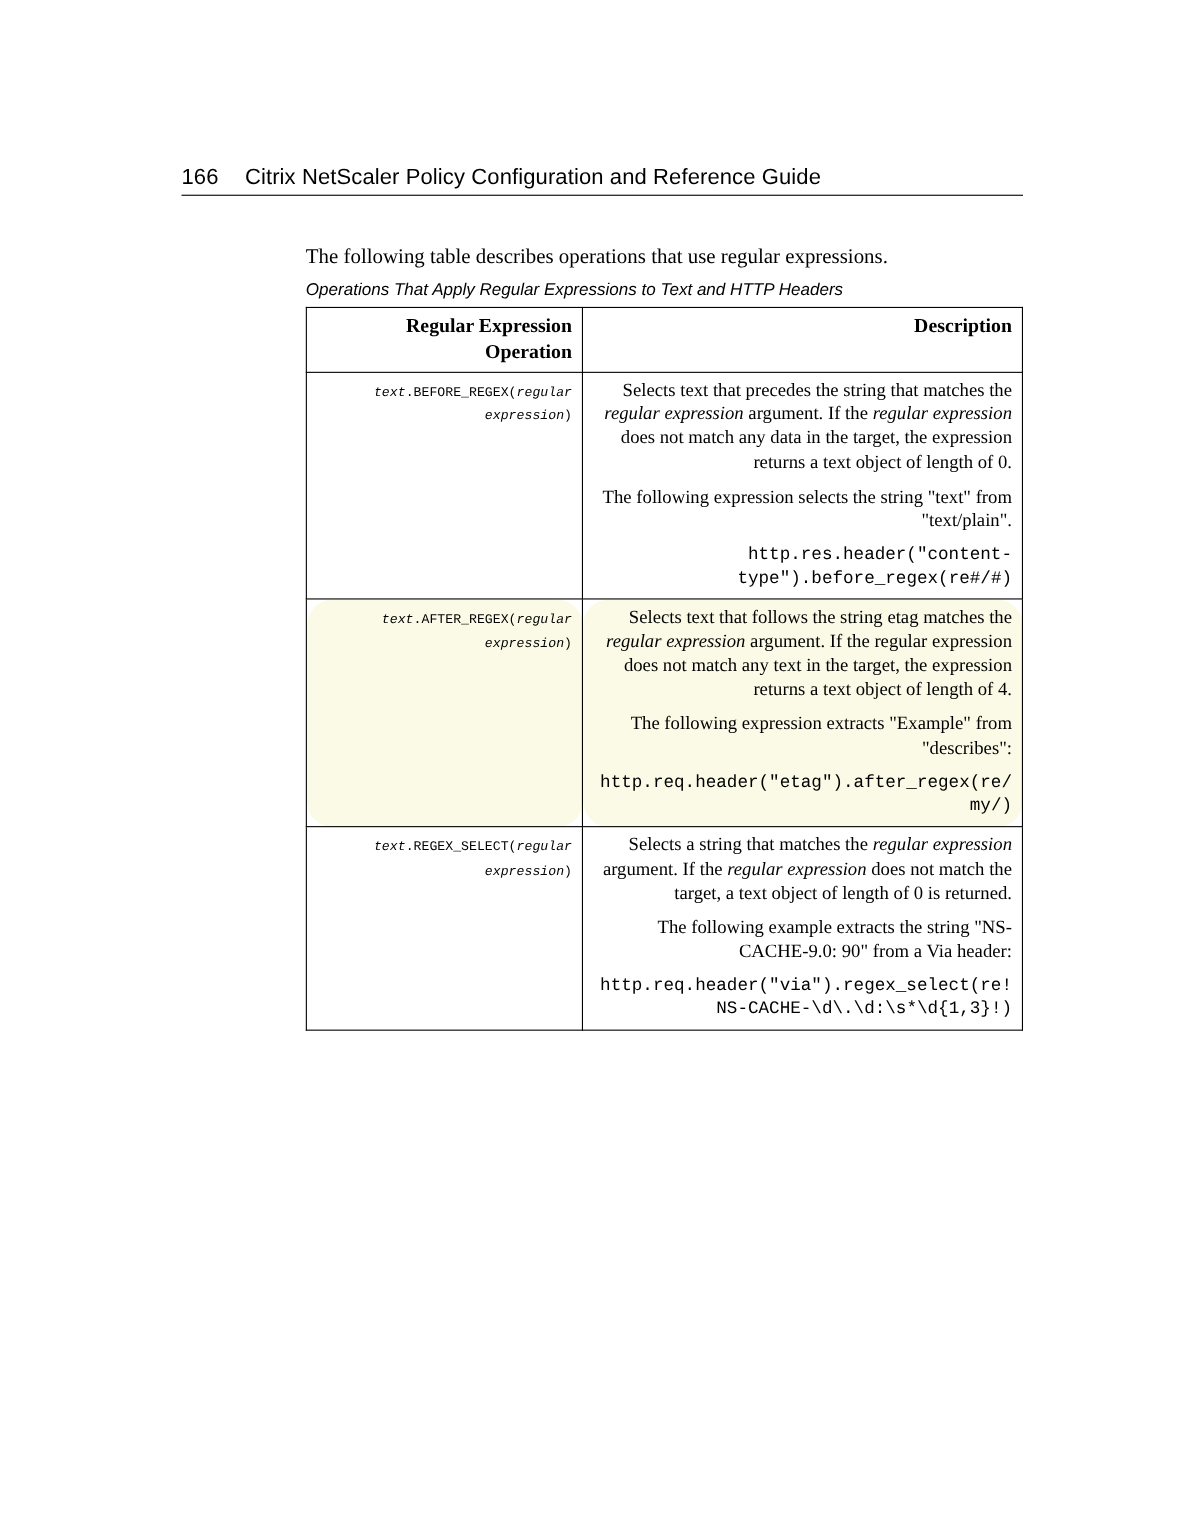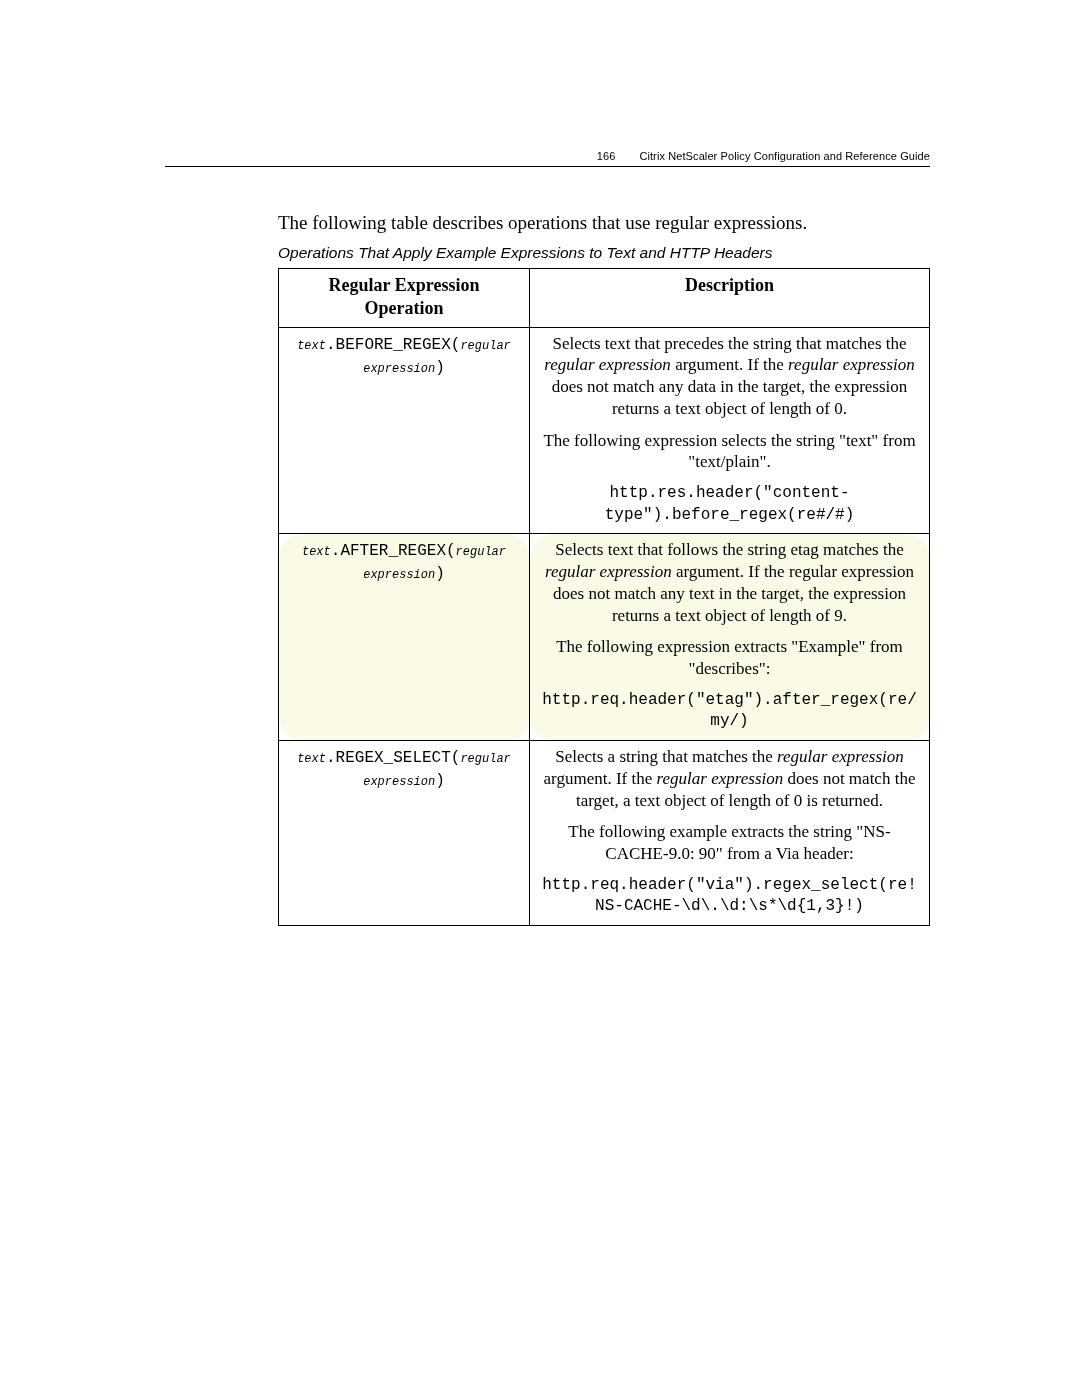--- a/index.html
+++ b/index.html
@@ -12,27 +12,26 @@
     height: 1397px;
     position: relative;
     box-sizing: border-box;
   }
   .page {
     padding: 150px 150px 0 165px;
     box-sizing: border-box;
   }
   .header-line {
     font-family: Arial, Helvetica, sans-serif;
-    font-size: 11px;
+    font-size: 20px;
     color: #000;
     border-bottom: 1px solid #000;
     padding-bottom: 4px;
     margin-bottom: 38px;
     letter-spacing: 0.1px;
-    text-align: right;
   }
   .header-line .pn {
     display: inline-block;
     margin-right: 24px;
   }
   .content-block {
     margin-left: 113px;
     margin-top: 43px;
   }
   .intro {
@@ -49,32 +48,32 @@
   table.ops {
     border-collapse: collapse;
     width: 100%;
     font-size: 17px;
     line-height: 1.28;
   }
   table.ops th, table.ops td {
     border: 1px solid #000;
     vertical-align: top;
     padding: 5px 9px 7px 9px;
-    text-align: center;
+    text-align: right;
   }
   table.ops th {
     font-family: "Times New Roman", Times, serif;
     font-weight: bold;
     font-size: 18px;
   }
   table.ops th.col-op { width: 232px; }
   tr.row-alt td { background: #fafae6; border-radius: 24px; }
   .mono {
     font-family: "Courier New", Courier, monospace;
-    font-size: 16px;
+    font-size: 12px;
     line-height: 1.3;
   }
   .mono-it {
     font-family: "Courier New", Courier, monospace;
     font-style: italic;
     font-size: 12px;
   }
   .desc p {
     margin: 0 0 10px 0;
   }
@@ -94,21 +93,21 @@
 <div class="page">
 
   <div class="header-line">
     <span class="pn">166</span><span>Citrix NetScaler Policy Configuration and Reference Guide</span>
   </div>
 
   <div class="content-block">
 
     <p class="intro">The following table describes operations that use regular expressions.</p>
 
-    <p class="caption">Operations That Apply Example Expressions to Text and HTTP Headers</p>
+    <p class="caption">Operations That Apply Regular Expressions to Text and HTTP Headers</p>
 
     <table class="ops">
       <thead>
         <tr>
           <th class="col-op">Regular Expression Operation</th>
           <th>Description</th>
         </tr>
       </thead>
       <tbody>
 
@@ -121,21 +120,21 @@
             <p>The following expression selects the string "text" from "text/plain".</p>
             <p class="code-block">http.res.header("content-type").before_regex(re#/#)</p>
           </td>
         </tr>
 
         <tr class="row-alt">
           <td>
             <span class="mono-it">text</span><span class="mono">.AFTER_REGEX(</span><span class="mono-it">regular expression</span><span class="mono">)</span>
           </td>
           <td class="desc">
-            <p><span>Selects text that follows the string etag matches the </span><em class="term">regular expression</em><span> argument. If the regular expression does not match any text in the target, the expression returns a text object of length of 9.</span></p>
+            <p><span>Selects text that follows the string etag matches the </span><em class="term">regular expression</em><span> argument. If the regular expression does not match any text in the target, the expression returns a text object of length of 4.</span></p>
             <p>The following expression extracts "Example" from "describes":</p>
             <p class="code-block">http.req.header("etag").after_regex(re/my/)</p>
           </td>
         </tr>
 
         <tr>
           <td>
             <span class="mono-it">text</span><span class="mono">.REGEX_SELECT(</span><span class="mono-it">regular expression</span><span class="mono">)</span>
           </td>
           <td class="desc">

